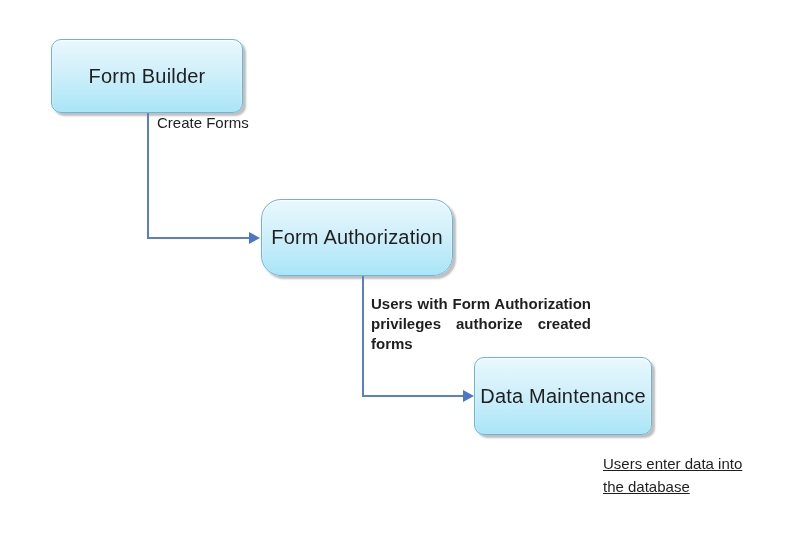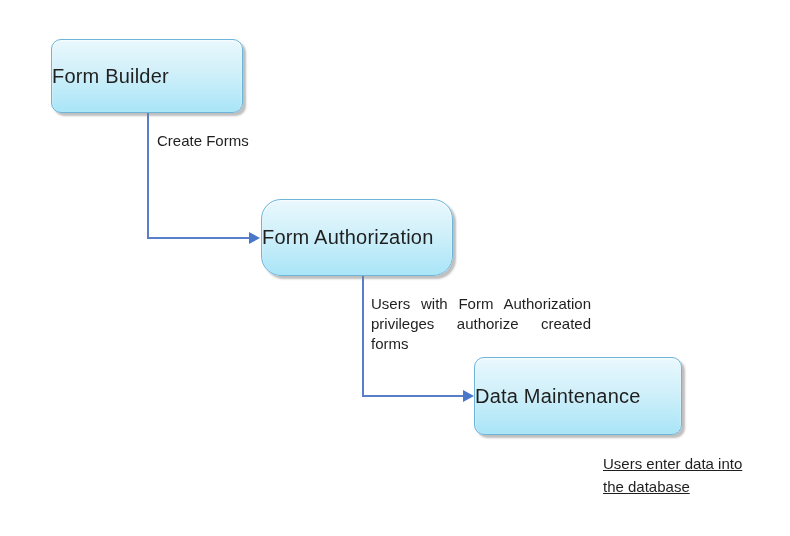--- a/index.html
+++ b/index.html
@@ -18,28 +18,28 @@
   
   .node {
     position: absolute;
     box-sizing: border-box;
     border: 1.6px solid #6cb5d9;
     border-radius: 10px;
     background: linear-gradient(180deg, #e9f8fd 0%, #d2f0fa 42%, #a9e5f7 100%);
     box-shadow: 3px 3px 2px rgba(128,128,128,0.5), inset 0 1px 2px rgba(255,255,255,0.85);
     display: flex;
     align-items: center;
-    justify-content: flex-start;
+    justify-content: center;
     font-size: 20px;
     color: #1f1f1f;
     letter-spacing: 0.2px;
   }
   #node-form-builder       { left: 51px;  top: 39px;  width: 192px; height: 74px; }
   #node-form-authorization { left: 261px; top: 199px; width: 192px; height: 77px; border-radius: 20px; }
-  #node-data-maintenance   { left: 474px; top: 357px; width: 208px; height: 78px; }
+  #node-data-maintenance   { left: 474px; top: 357px; width: 178px; height: 78px; }
 
   
   .seg {
     position: absolute;
     background: #5b7ec8;
   }
   #edgeA-v { left: 147px; top: 113px; width: 2px;   height: 125px; }
   #edgeA-h { left: 147px; top: 237px; width: 104px; height: 2px; }
   #edgeB-v { left: 362px; top: 276px; width: 2px;   height: 121px; }
   #edgeB-h { left: 362px; top: 395px; width: 103px; height: 2px; }
@@ -56,24 +56,25 @@
   #arrowA { left: 249px; top: 232px; }
   #arrowB { left: 463px; top: 390px; }
 
   
   .annotation {
     position: absolute;
     font-size: 15px;
     color: #1f1f1f;
     line-height: 20px;
   }
-  #label-create-forms { left: 157px; top: 131px; white-space: nowrap; }
+  #label-create-forms { left: 157px; top: 113px; white-space: nowrap; }
   #label-auth-note {
     left: 371px; top: 294px; width: 220px;
     text-align: justify;
+    font-weight: bold;
   }
   #note-data-entry {
     left: 603px; top: 452px; width: 170px;
     line-height: 23px;
     white-space: pre-line;
     text-decoration: underline;
   }
 </style>
 </head>
 <body>

